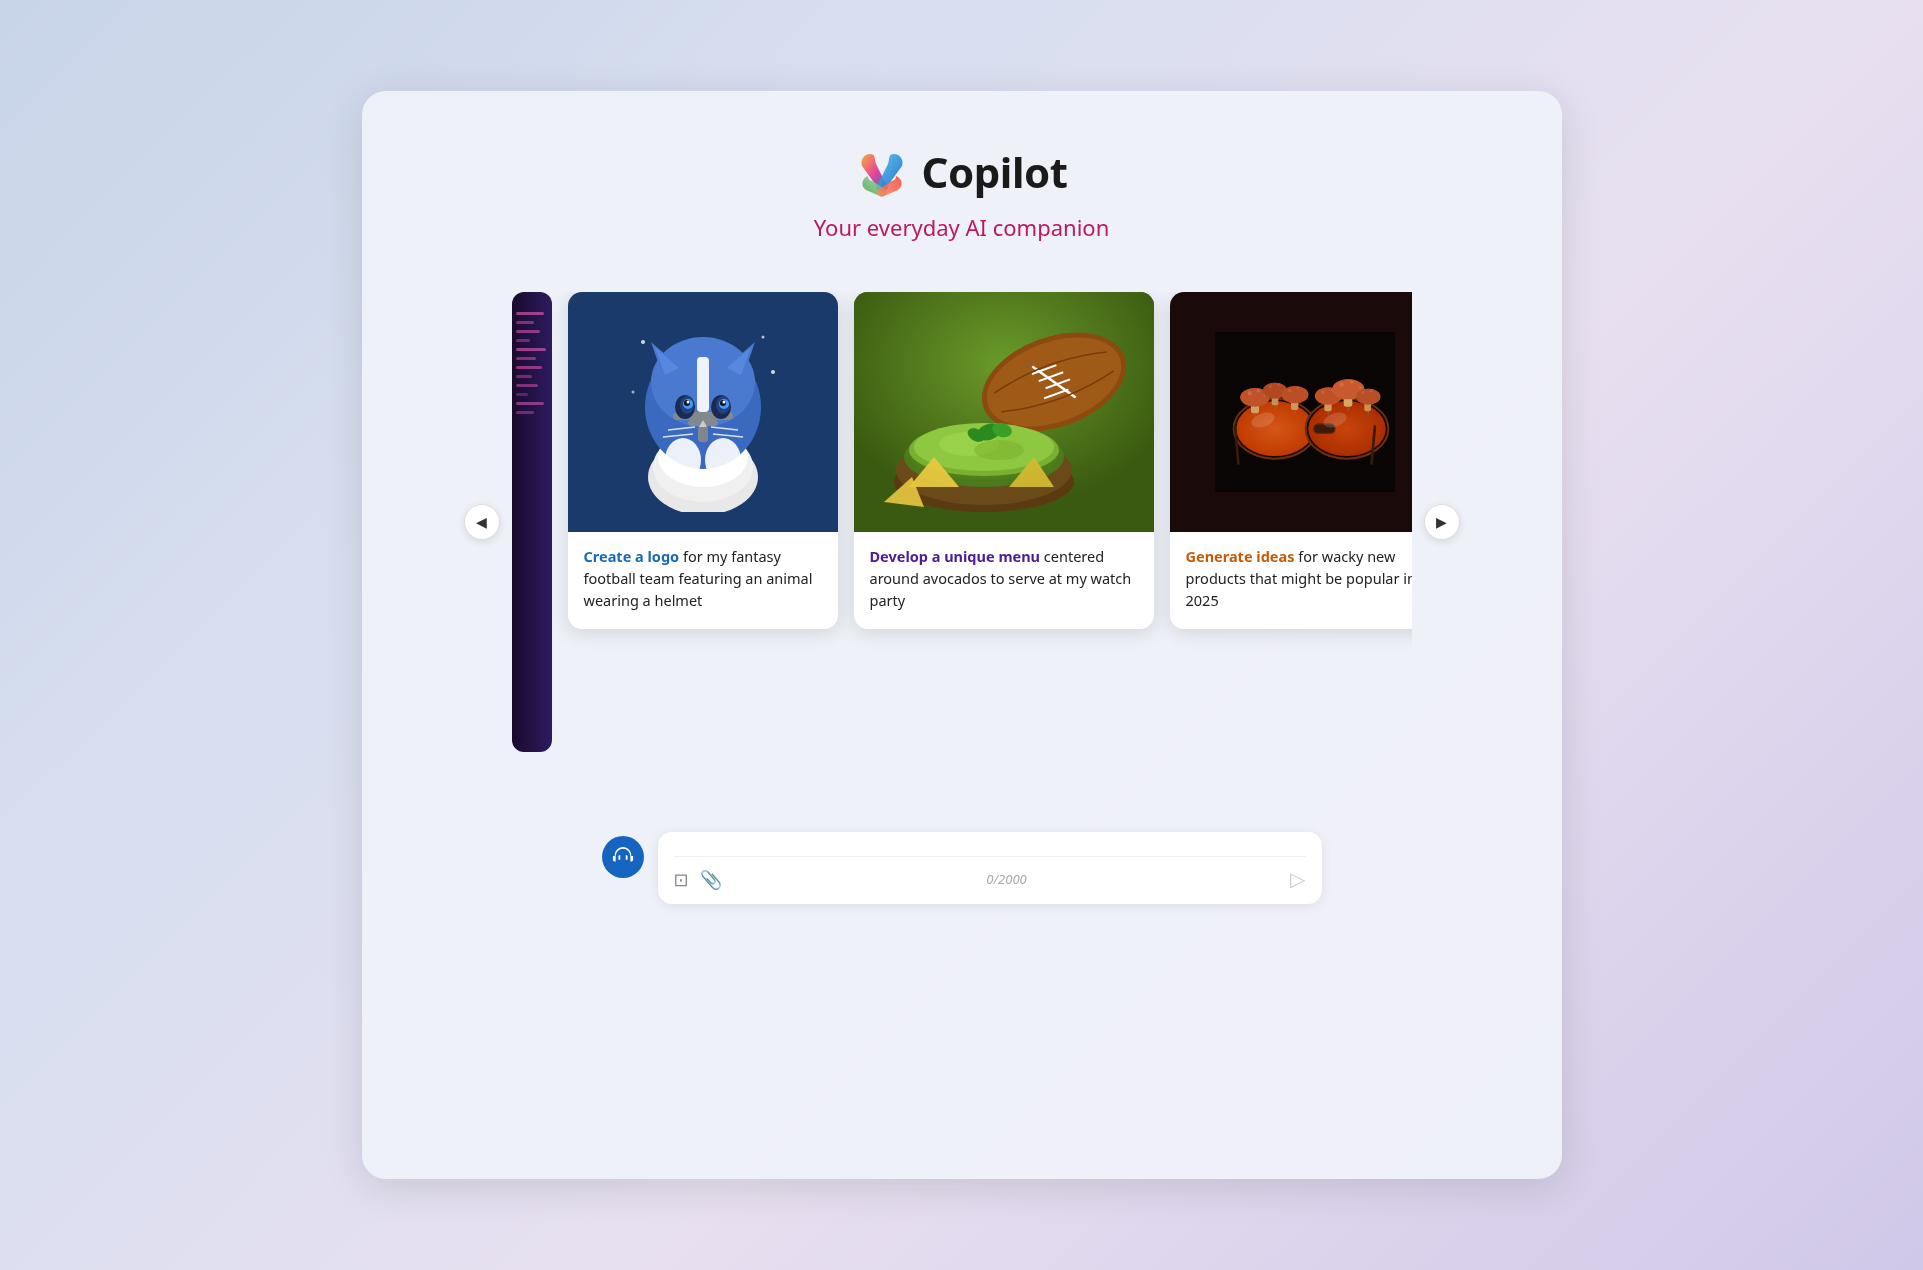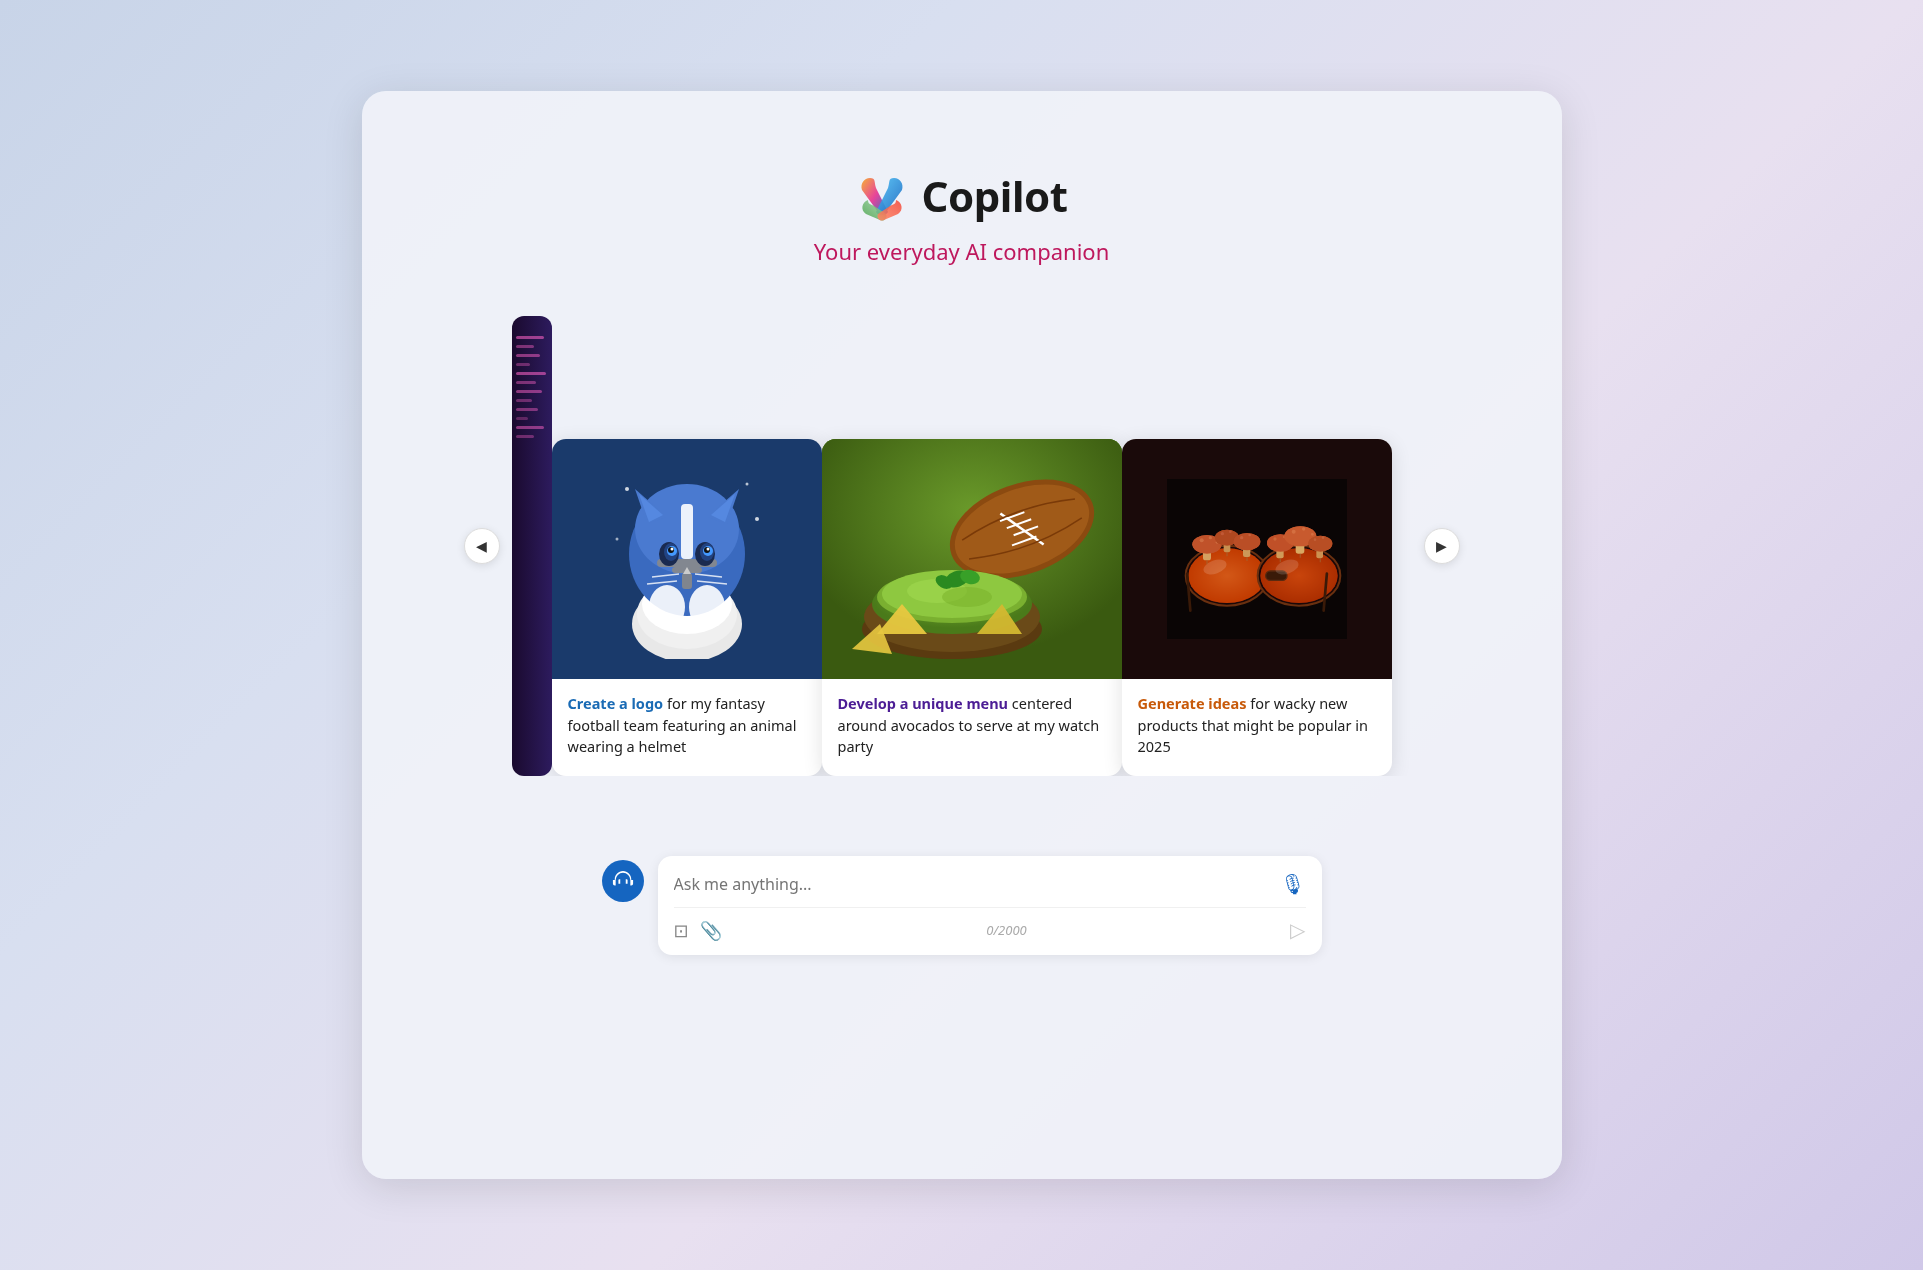--- a/index.html
+++ b/index.html
@@ -15,21 +15,21 @@
     }
 
     .main-container {
       width: 1200px;
       height: 1088px;
       background: rgba(240, 242, 248, 0.92);
       border-radius: 24px;
       display: flex;
       flex-direction: column;
       align-items: center;
-      padding: 76px 40px 50px;
+      padding: 52px 40px 50px;
       position: relative;
       box-shadow: 0 8px 40px rgba(0,0,0,0.12);
     }
 
     
     .header {
       display: flex;
       flex-direction: column;
       align-items: center;
       margin-bottom: 50px;
@@ -83,21 +83,22 @@
       cursor: pointer;
       font-size: 14px;
       color: #333;
       box-shadow: 0 2px 8px rgba(0,0,0,0.1);
       flex-shrink: 0;
       z-index: 10;
     }
 
     .cards-area {
       display: flex;
-      align-items: flex-end;
+      gap: 16px;
+      align-items: flex-start;
       overflow: hidden;
       width: 900px;
     }
 
     
     .card-partial {
       width: 40px;
       flex-shrink: 0;
       height: 460px;
       border-radius: 12px;
@@ -558,24 +559,20 @@
   <div class="input-area">
 
     <div class="chat-avatar">
       <svg viewBox="0 0 24 24" fill="white">
         <path d="M12 1C7.03 1 3 5.03 3 10v1H1v4a2 2 0 002 2h1v-6a8 8 0 0116 0v6h1a2 2 0 002-2v-4h-2v-1C21 5.03 16.97 1 12 1z"></path>
         <path d="M9 15H7v-4a1 1 0 011-1h1v5zm8 0h-2v-5h1a1 1 0 011 1v4z"></path>
       </svg>
     </div>
 
     <div class="input-box">
-      <div class="input-row">
-        <input type="text" class="text-input" placeholder="Ask me anything..." style="">
-        <span class="mic-icon">🎙</span>
-      </div>
       <div class="input-footer">
         <div class="input-footer-left">
           <span class="footer-icon">⊡</span>
           <span class="footer-icon">📎</span>
         </div>
         <span class="char-count">0/2000</span>
         <span class="send-btn">▷</span>
       </div>
     </div>
 

